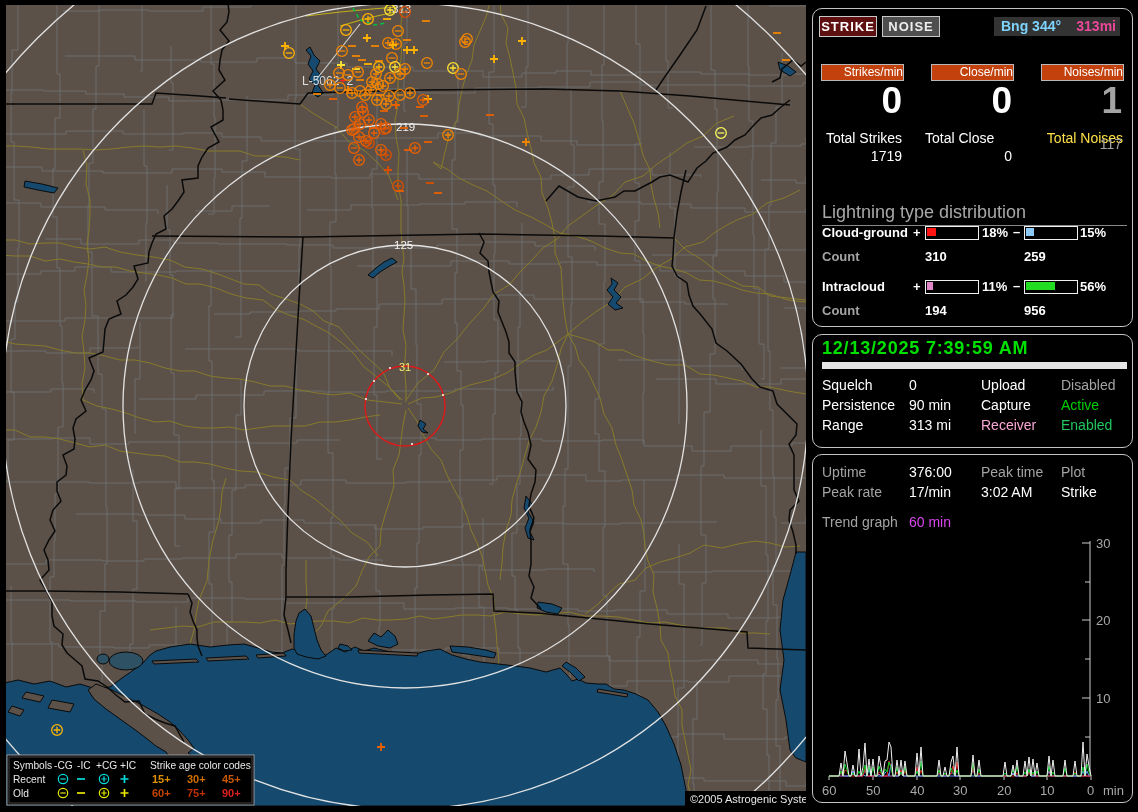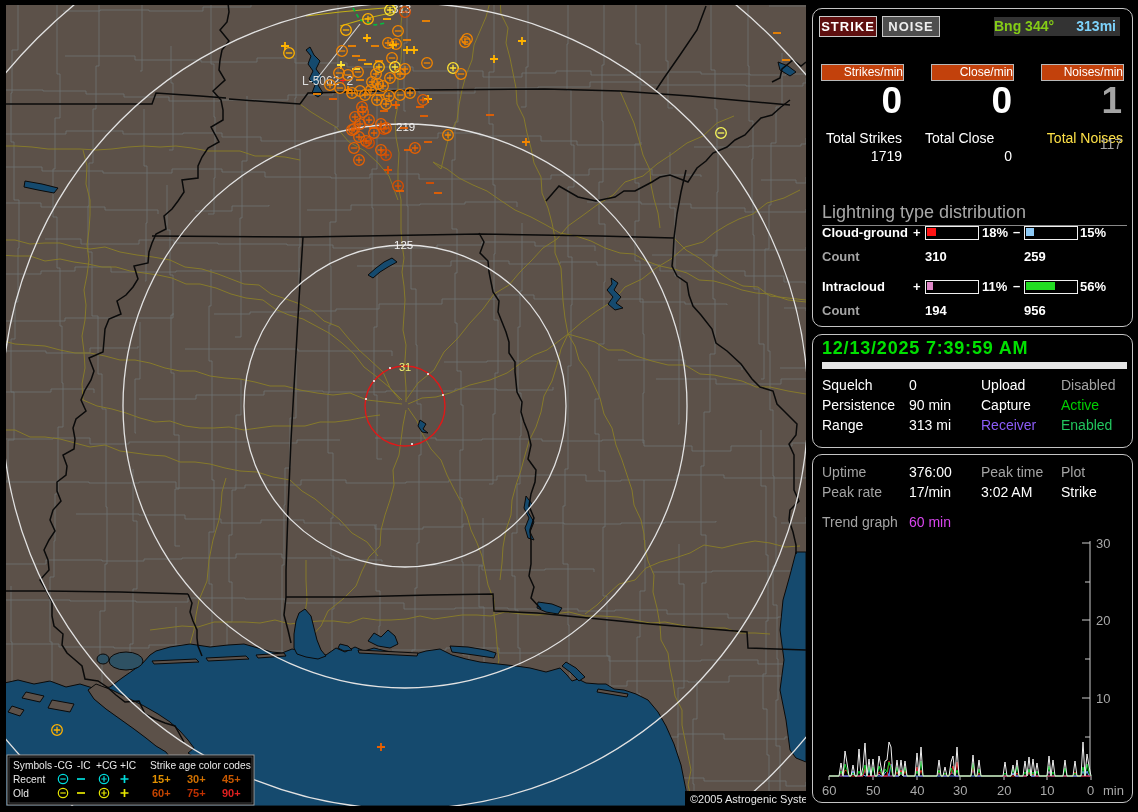--- a/index.html
+++ b/index.html
@@ -458,21 +458,21 @@
 </g>
 </g>
 </svg>
 
 <div class="panel" style="left:812px;top:8px;width:319px;height:317px"></div>
 <div class="panel" style="left:812px;top:334px;width:319px;height:112px"></div>
 <div class="panel" style="left:812px;top:454px;width:319px;height:347px"></div>
 
 <div class="btn" style="left:819px;top:16px;width:56px;height:19px;background:#5e0f0f;border:1px solid #c8c8c8;color:#fff">STRIKE</div>
 <div class="btn" style="left:882px;top:16px;width:56px;height:19px;background:#4e4e4e;border:1px solid #c8c8c8;color:#eee">NOISE</div>
-<div style="position:absolute;left:994px;top:17px;width:126px;height:19px;background:#333;font-weight:bold;font-size:14px;line-height:19px"><span style="color:#84cc16;">Bng 344°</span><span style="color:#7dd3fc;float:right;margin-right:4px">313mi</span></div>
+<div style="position:absolute;left:994px;top:17px;width:126px;height:19px;background:#333;font-weight:bold;font-size:14px;line-height:19px"><span style="color:#7dd3fc;margin-left:7px">Bng 344°</span><span style="color:#ec4899;float:right;margin-right:4px">313mi</span></div>
 
 <div class="mbtn" style="left:821px;top:64px">Strikes/min</div>
 <div class="mbtn" style="left:931px;top:64px">Close/min</div>
 <div class="mbtn" style="left:1041px;top:64px">Noises/min</div>
 
 <div class="big" style="left:802px;top:83px;width:100px;color:#fff">0</div>
 <div class="big" style="left:912px;top:83px;width:100px;color:#fff">0</div>
 <div class="big" style="left:1022px;top:83px;width:100px;color:#a4a4a4">1</div>
 
 <div class="lab" style="left:814px;top:130px;width:100px;text-align:center;color:#fff">Total Strikes</div>
@@ -516,21 +516,21 @@
 <div class="lab" style="left:822px;top:377px;color:#fff">Squelch</div>
 <div class="lab" style="left:909px;top:377px;color:#fff">0</div>
 <div class="lab" style="left:981px;top:377px;color:#fff">Upload</div>
 <div class="lab" style="left:1061px;top:377px;color:#a4a4a4">Disabled</div>
 <div class="lab" style="left:822px;top:397px;color:#fff">Persistence</div>
 <div class="lab" style="left:909px;top:397px;color:#fff">90 min</div>
 <div class="lab" style="left:981px;top:397px;color:#fff">Capture</div>
 <div class="lab" style="left:1061px;top:397px;color:#00d000">Active</div>
 <div class="lab" style="left:822px;top:417px;color:#fff">Range</div>
 <div class="lab" style="left:909px;top:417px;color:#fff">313 mi</div>
-<div class="lab" style="left:981px;top:417px;color:#8b5cf6">Receiver</div>
+<div class="lab" style="left:981px;top:417px;color:#f9a8d4">Receiver</div>
 <div class="lab" style="left:1061px;top:417px;color:#22c55e">Enabled</div>
 
 <div class="lab" style="left:822px;top:464px;color:#a4a4a4">Uptime</div>
 <div class="lab" style="left:909px;top:464px;color:#fff">376:00</div>
 <div class="lab" style="left:981px;top:464px;color:#a4a4a4">Peak time</div>
 <div class="lab" style="left:1061px;top:464px;color:#a4a4a4">Plot</div>
 <div class="lab" style="left:822px;top:484px;color:#a4a4a4">Peak rate</div>
 <div class="lab" style="left:909px;top:484px;color:#fff">17/min</div>
 <div class="lab" style="left:981px;top:484px;color:#fff">3:02 AM</div>
 <div class="lab" style="left:1061px;top:484px;color:#fff">Strike</div>

